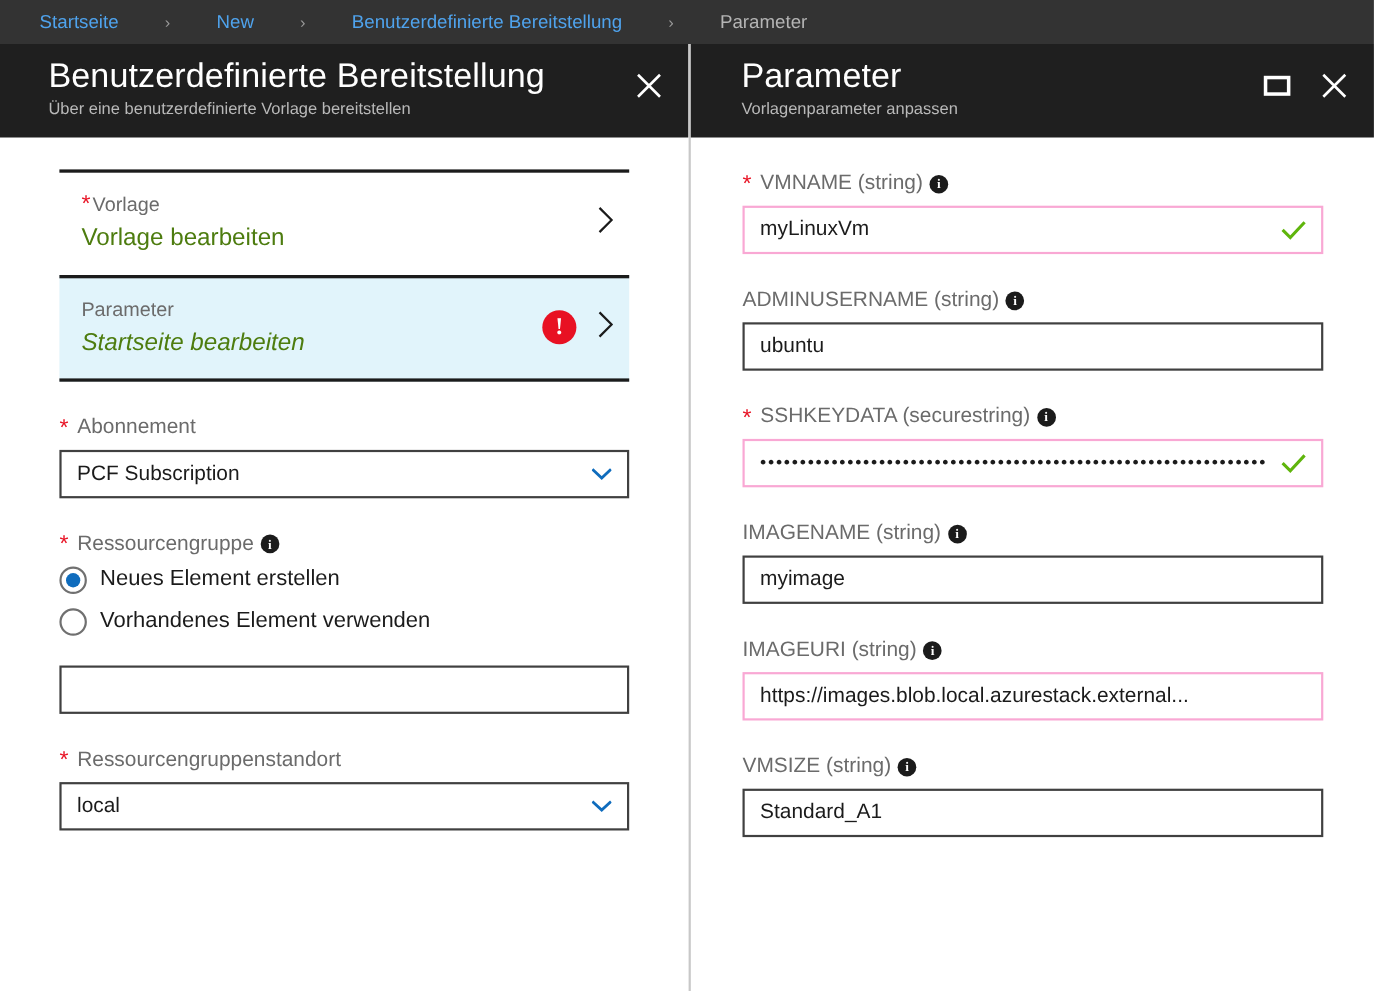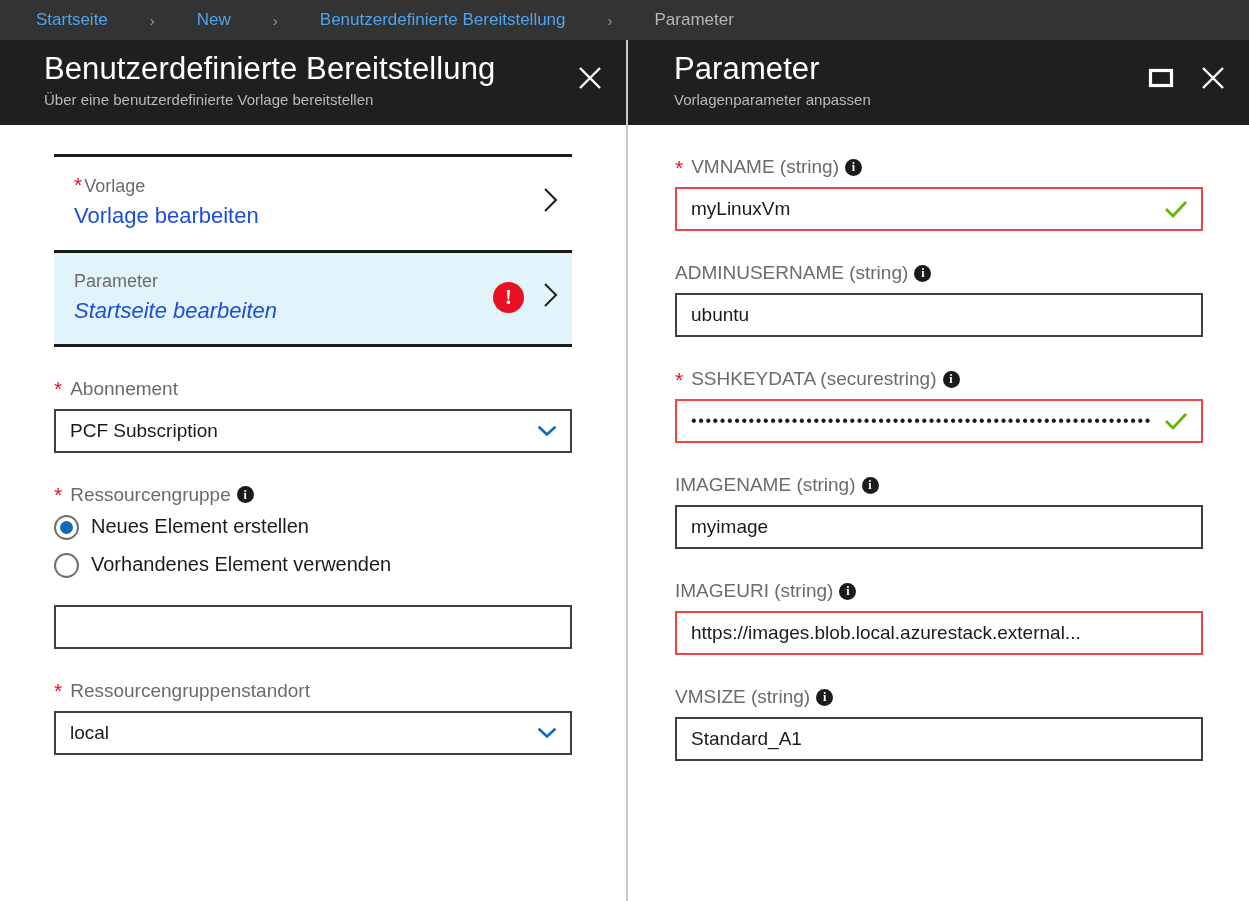--- a/index.html
+++ b/index.html
@@ -126,21 +126,21 @@
     border-bottom: 3px solid #1b1b1b;
     padding: 15px 2px 17px 20px;
   }
   .step-label {
     font-size: 18px;
     color: #6b6b6b;
     line-height: 1.5;
   }
   .step-value {
     font-size: 22px;
-    color: #1d4ed8;
+    color: #4d7c0f;
     line-height: 1.45;
   }
   .step-value.italic { font-style: italic; }
   .step-right {
     display: flex;
     align-items: center;
     gap: 16px;
     padding-right: 8px;
   }
   .err-badge {
@@ -199,21 +199,21 @@
     background: #ffffff;
     box-sizing: border-box;
     display: flex;
     align-items: center;
     padding: 0 14px;
     font-size: 19px;
     color: #1b1b1b;
     cursor: text;
   }
   .ctrl.select { cursor: pointer; padding-right: 44px; }
-  .ctrl.focused { border: 2px solid #ef4444; }
+  .ctrl.focused { border: 2px solid #f9a8d4; }
   .ctrl .chev-down {
     position: absolute;
     right: 14px;
     top: 50%;
     transform: translateY(-50%);
     line-height: 0;
   }
   .ctrl .check {
     position: absolute;
     right: 13px;

